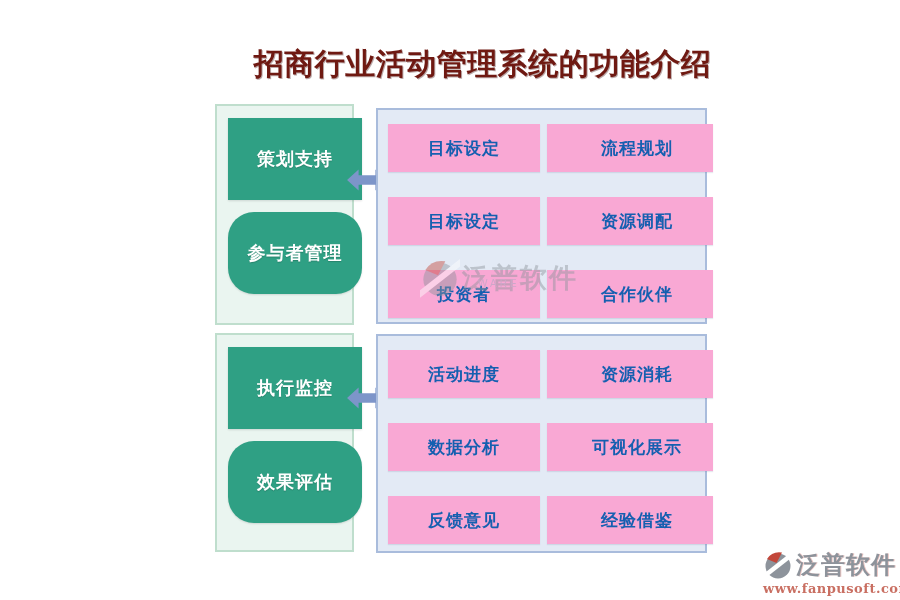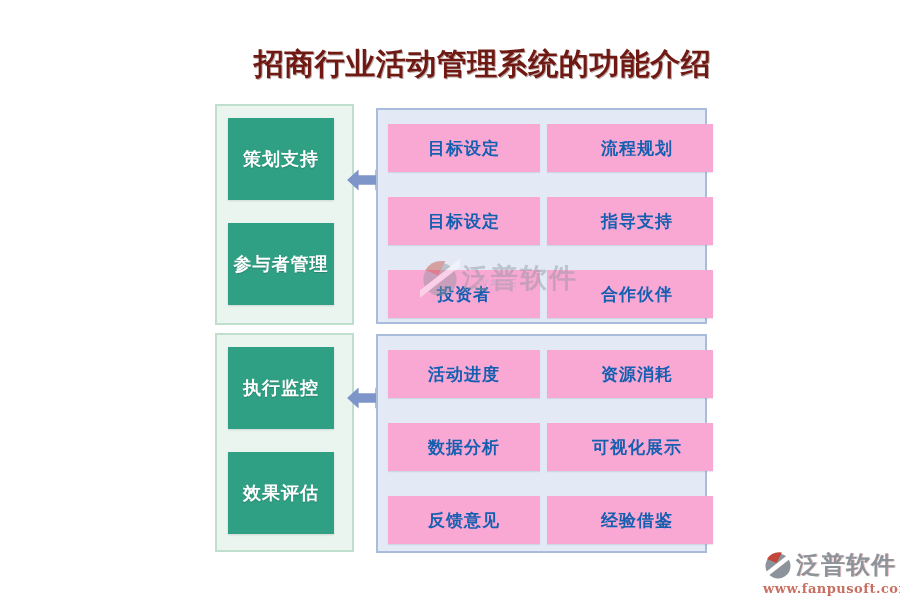--- a/index.html
+++ b/index.html
@@ -14,26 +14,26 @@
     text-shadow:1px 1px 0 rgba(60,10,8,0.35);
   }
   
   .left-panel{
     position:absolute;left:215px;width:139px;
     background:#eaf5f0;border:2px solid #bfdecd;box-sizing:border-box;
   }
   .lp1{top:104px;height:221px;}
   .lp2{top:333px;height:219px;}
   .green-box{
-    position:absolute;left:11px;width:106px;height:82px;
+    position:absolute;left:11px;width:134px;height:82px;
     background:#2fa084;display:flex;align-items:center;justify-content:center;
     box-shadow:0 1px 2px rgba(0,0,0,0.12);
   }
   .gb-top{top:12px;}
-  .gb-bottom{top:117px;}
+  .gb-bottom{top:106px;border-radius:26px;}
   .green-box span{
     color:#ffffff;font-size:18px;font-weight:bold;letter-spacing:1px;white-space:nowrap;
     text-shadow:0 1px 1px rgba(0,0,0,0.18);
   }
   
   .right-panel{
     position:absolute;left:376px;width:331px;
     background:#e3eaf5;border:2px solid #a9bcdc;box-sizing:border-box;
   }
   .rp1{top:108px;height:216px;}
@@ -103,21 +103,21 @@
     <div class="white-box r1 c1">
       <span>目标设定</span>
     </div>
     <div class="white-box r1 c2">
       <span>流程规划</span>
     </div>
     <div class="white-box r2 c1">
       <span>目标设定</span>
     </div>
     <div class="white-box r2 c2">
-      <span>指导支持</span>
+      <span>资源调配</span>
     </div>
     <div class="white-box r3 c1">
       <span>投资者</span>
     </div>
     <div class="white-box r3 c2">
       <span>合作伙伴</span>
     </div>
   </div>
 
   <div class="left-panel lp2">

